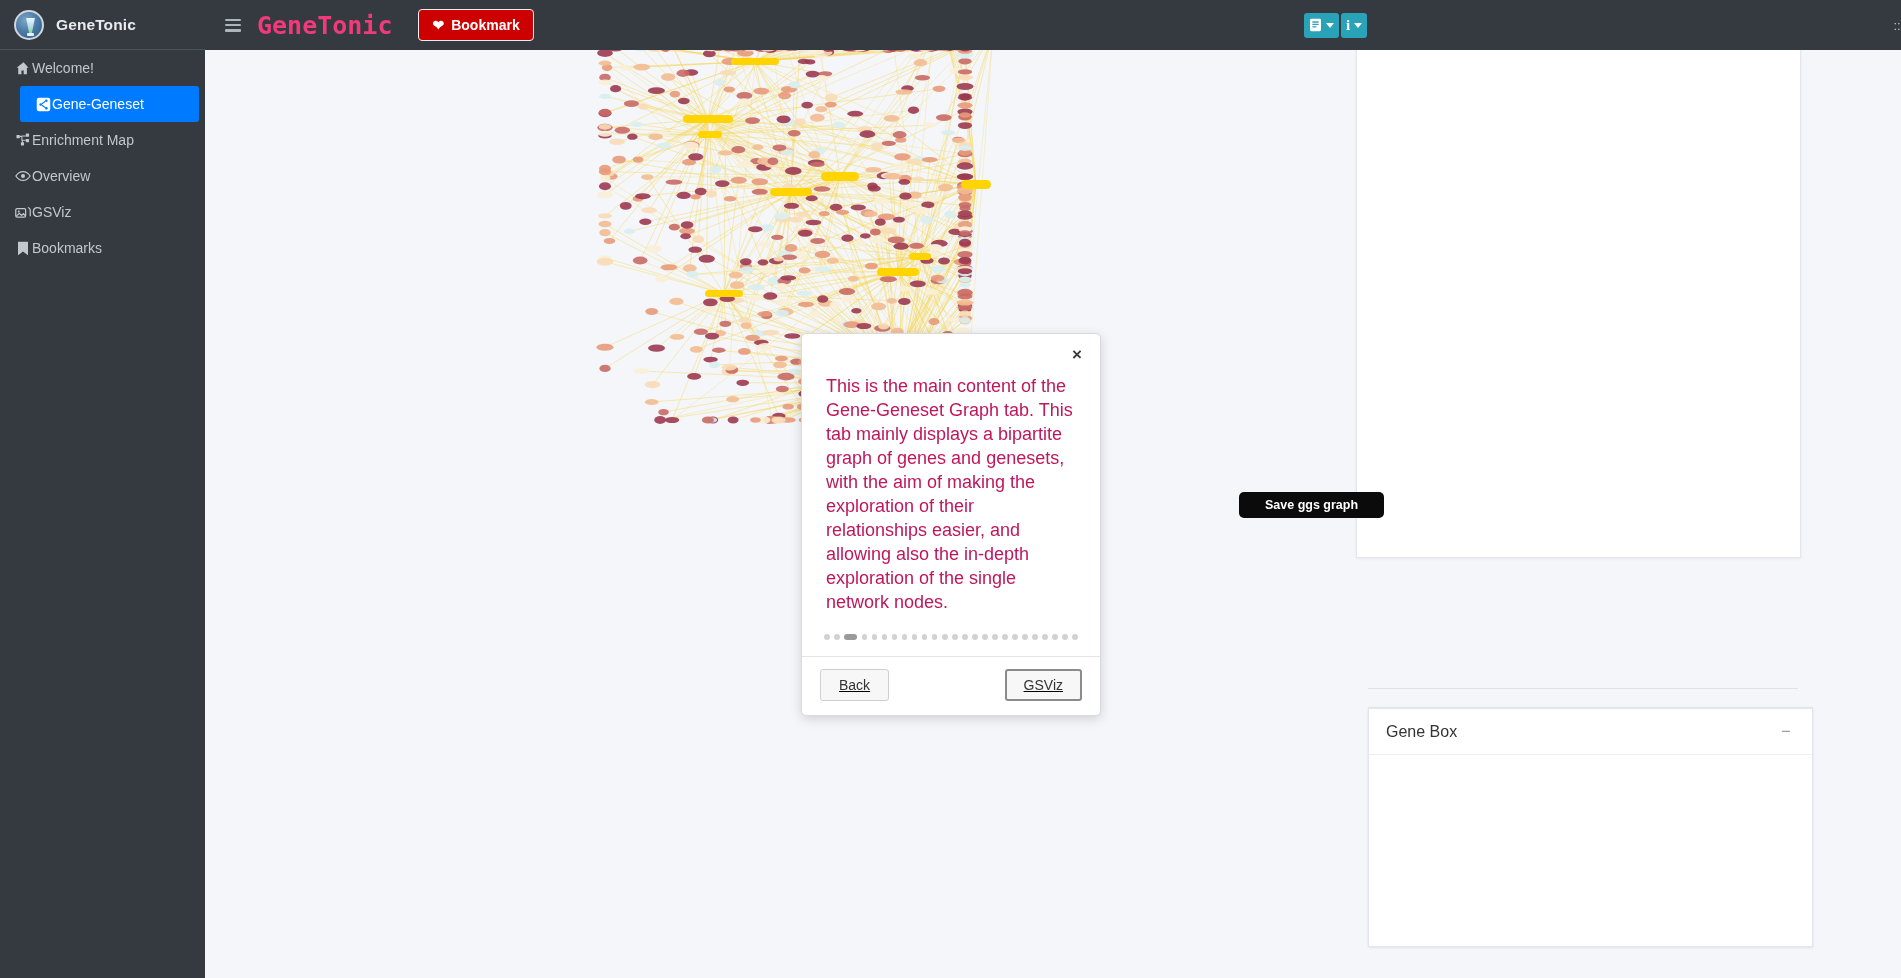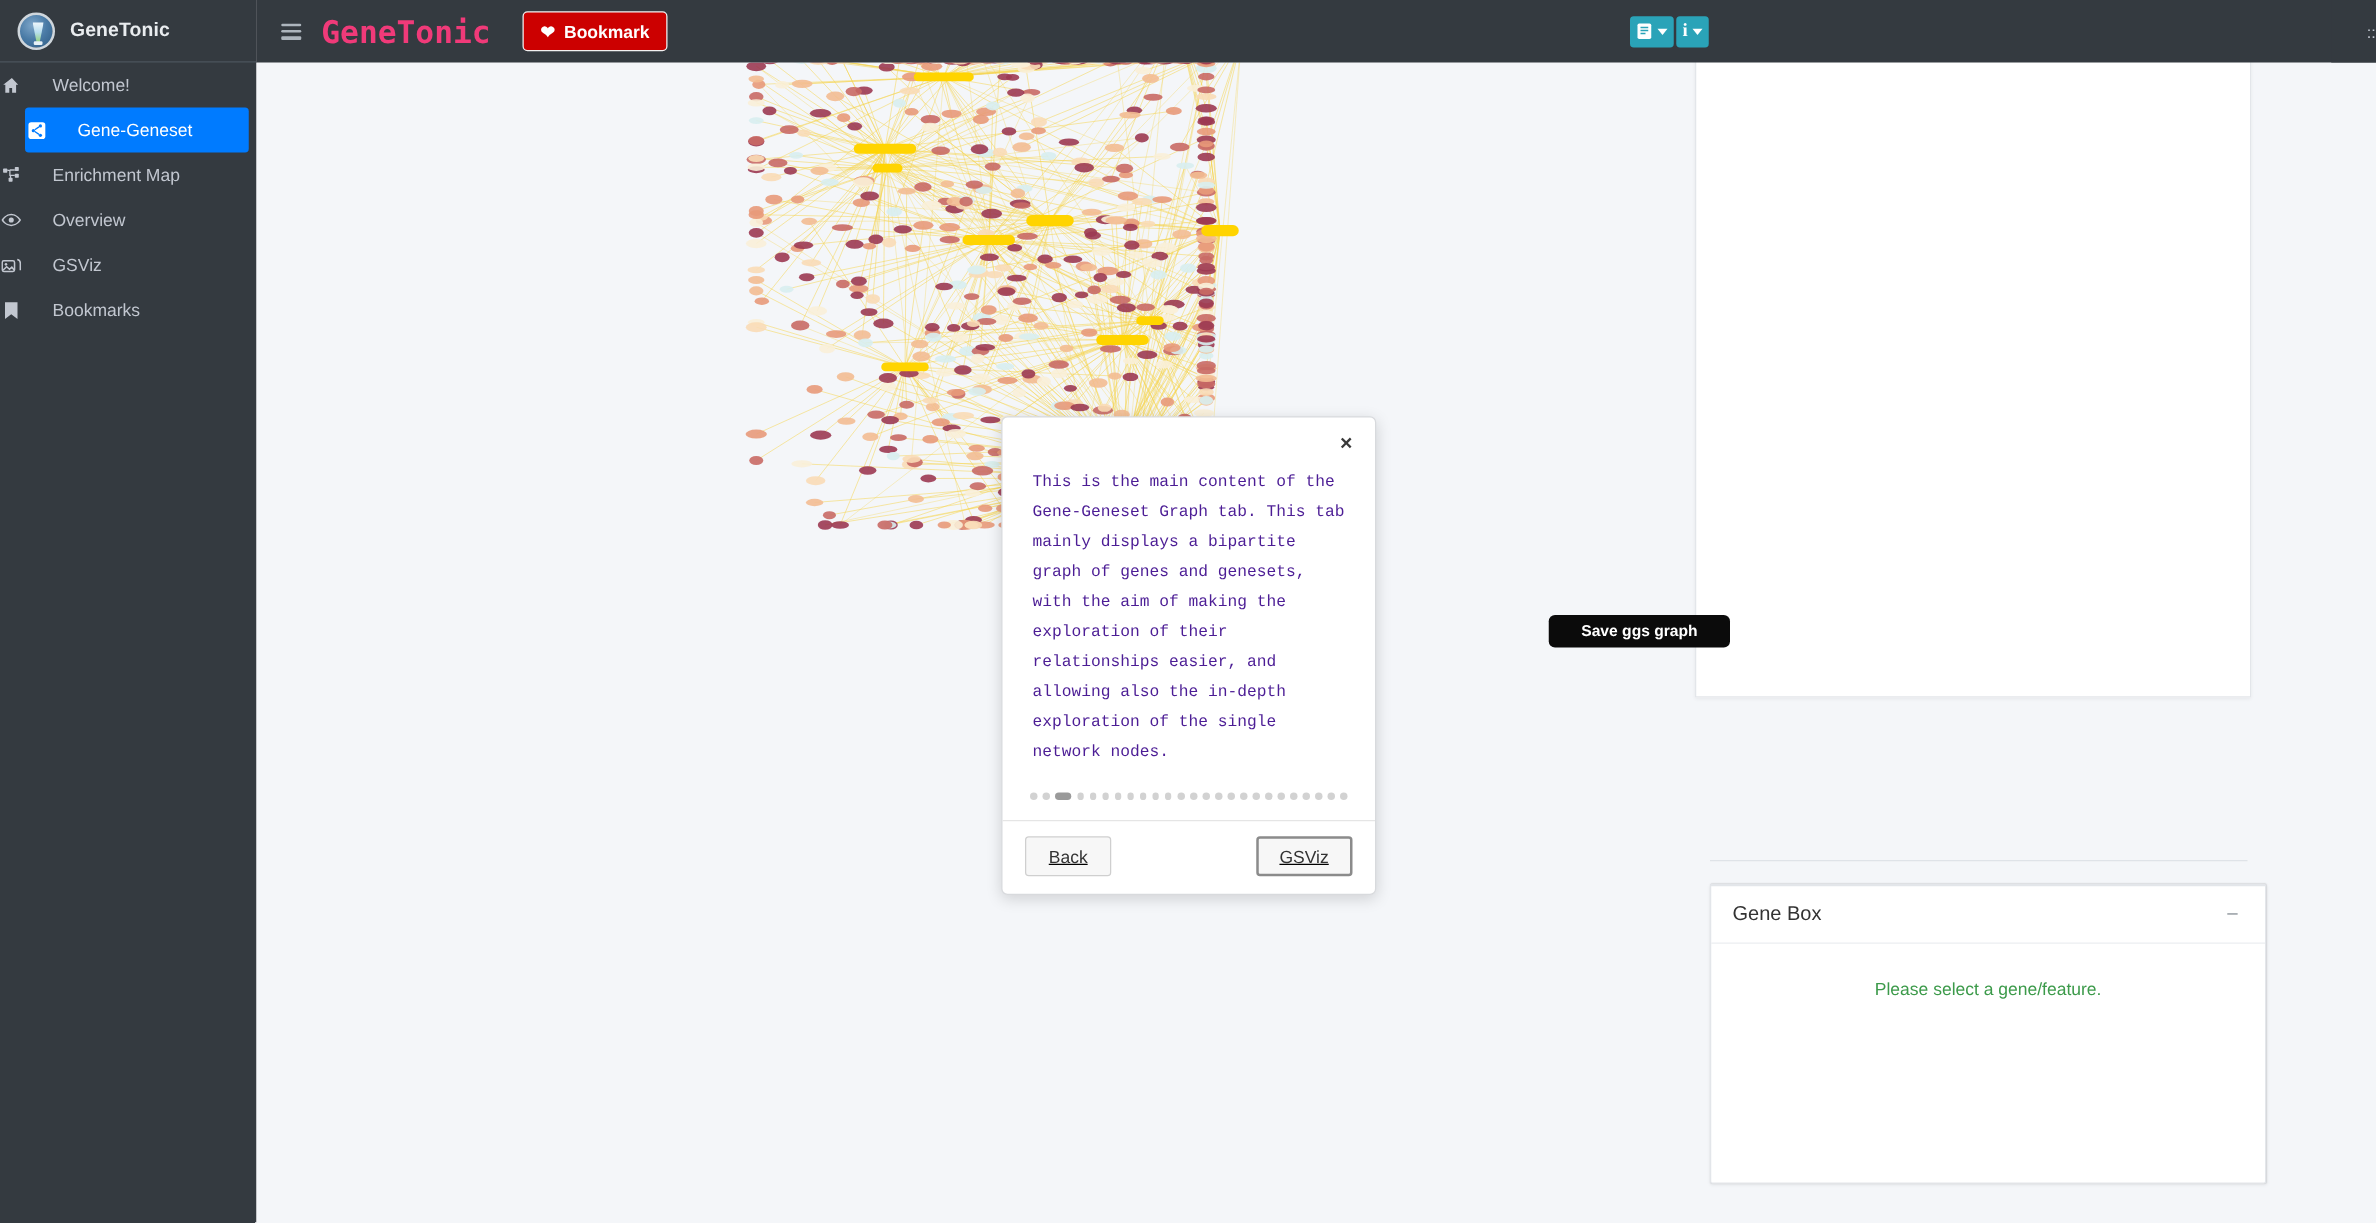--- a/index.html
+++ b/index.html
@@ -43,21 +43,21 @@
   #brand .logo::after {
     content: ""; position: absolute; left: 11px; top: 21px;
     width: 7px; height: 3px; background: #e7f1f7; border-radius: 1px;
   }
   #brand .brand-text {
     color: #e9ecef; font-size: 15.5px; font-weight: 700;
     letter-spacing: .1px;
   }
   .nav-item {
     height: 36px; display: flex; align-items: center;
-    gap: 24px;
+    padding-left: 14px; gap: 0;
     color: #c2c7d0; font-size: 14px;
     cursor: pointer; margin: 0 6px 0 0;
   }
   .nav-item:first-of-type { margin-top: 10px; }
   .nav-item .ico {
     width: 18px; display: flex; justify-content: center;
     align-items: center; color: #c2c7d0; flex: none;
   }
   .nav-item.active {
     background: #007bff; color: #fff; border-radius: 3px;
@@ -198,21 +198,21 @@
   }
   #modal .modal-top { position: relative; padding: 12px 16px 0; }
   #modal-close {
     position: absolute; right: 16px; top: 10px;
     background: none; border: none;
     font-size: 17px; font-weight: 700; color: #3a3a3a;
     cursor: pointer; line-height: 1; padding: 2px;
   }
   #modal .modal-body {
     padding: 28px 24px 6px;
-    font-size: 13px; line-height: 24px; color: #4c1d95; font-family: Liberation Mono, monospace;
+    font-size: 18px; line-height: 24px; color: #be185d;
   }
   #modal .dots {
     display: flex; align-items: center; gap: 4.4px;
     padding: 14px 22px 16px;
   }
   #modal .dots i {
     display: block; width: 6px; height: 6px;
     border-radius: 3px; background: #d2d2d2;
   }
   #modal .dots i.on { width: 14px; background: #9a9a9a; }
@@ -1675,23 +1675,20 @@
 
   <aside id="right-col">
     <div id="graph-output-panel"></div>
     <div id="panel-divider"></div>
 
     <section id="gene-box" class="panel">
       <div class="panel-header">
         <span class="panel-title">Gene Box</span>
         <button class="minimize-btn">−</button>
       </div>
-      <div class="panel-body">
-        <span class="gene-msg">Please select a gene/feature.</span>
-      </div>
     </section>
   </aside>
 
   <div id="tooltip">Save ggs graph</div>
 
   <div id="modal">
     <div class="modal-top">
       <button id="modal-close">×</button>
     </div>
     <div class="modal-body">This is the main content of the Gene-Geneset Graph tab. This tab mainly displays a bipartite graph of genes and genesets, with the aim of making the exploration of their relationships easier, and allowing also the in-depth exploration of the single network nodes.</div>

